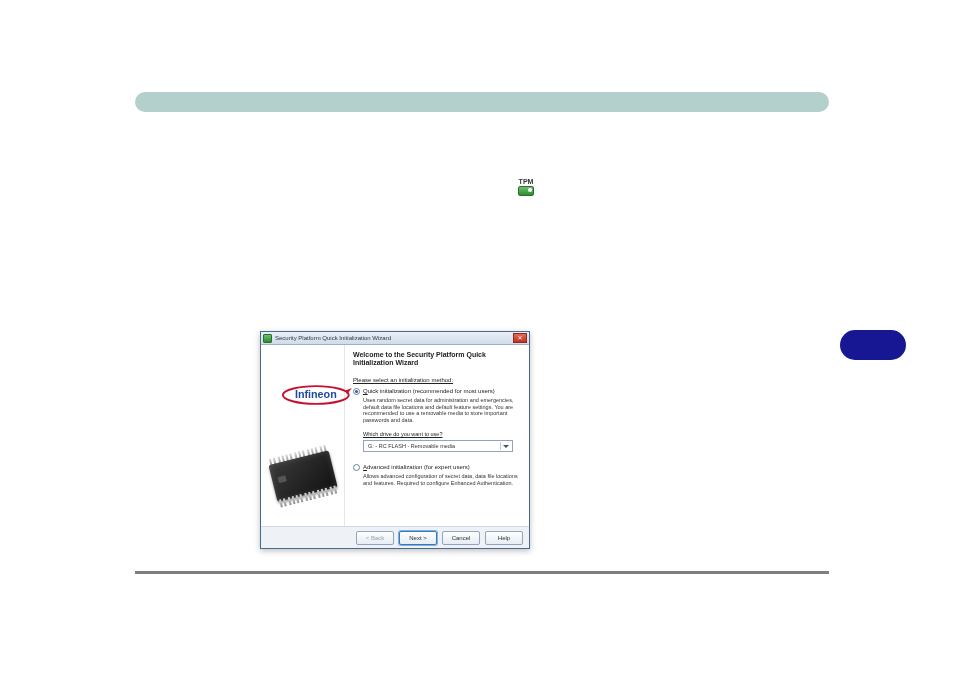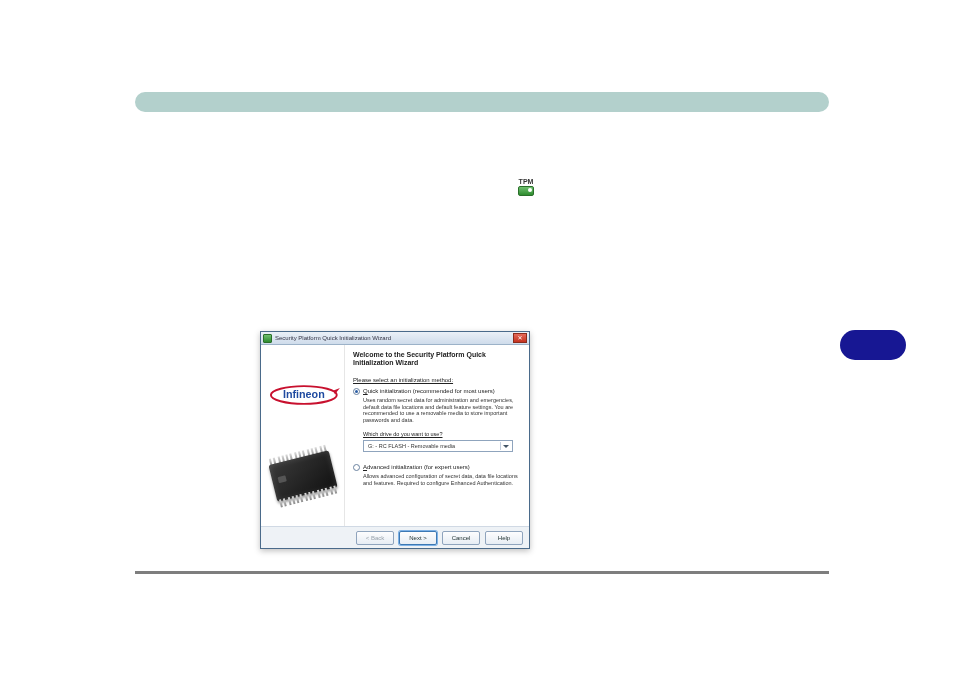--- a/index.html
+++ b/index.html
@@ -128,21 +128,21 @@
   }
 
   .wizard-left {
     width: 84px;
     background: #fff;
     position: relative;
     border-right: 1px solid #e6e6e6;
   }
   .infineon-logo {
     position: absolute;
-    left: 8px;
+    left: 20px;
     top: 37px;
     width: 76px;
     height: 26px;
   }
   .infineon-logo svg { width: 100%; height: 100%; }
 
   .chip-img {
     position: absolute;
     left: 6px;
     top: 104px;

